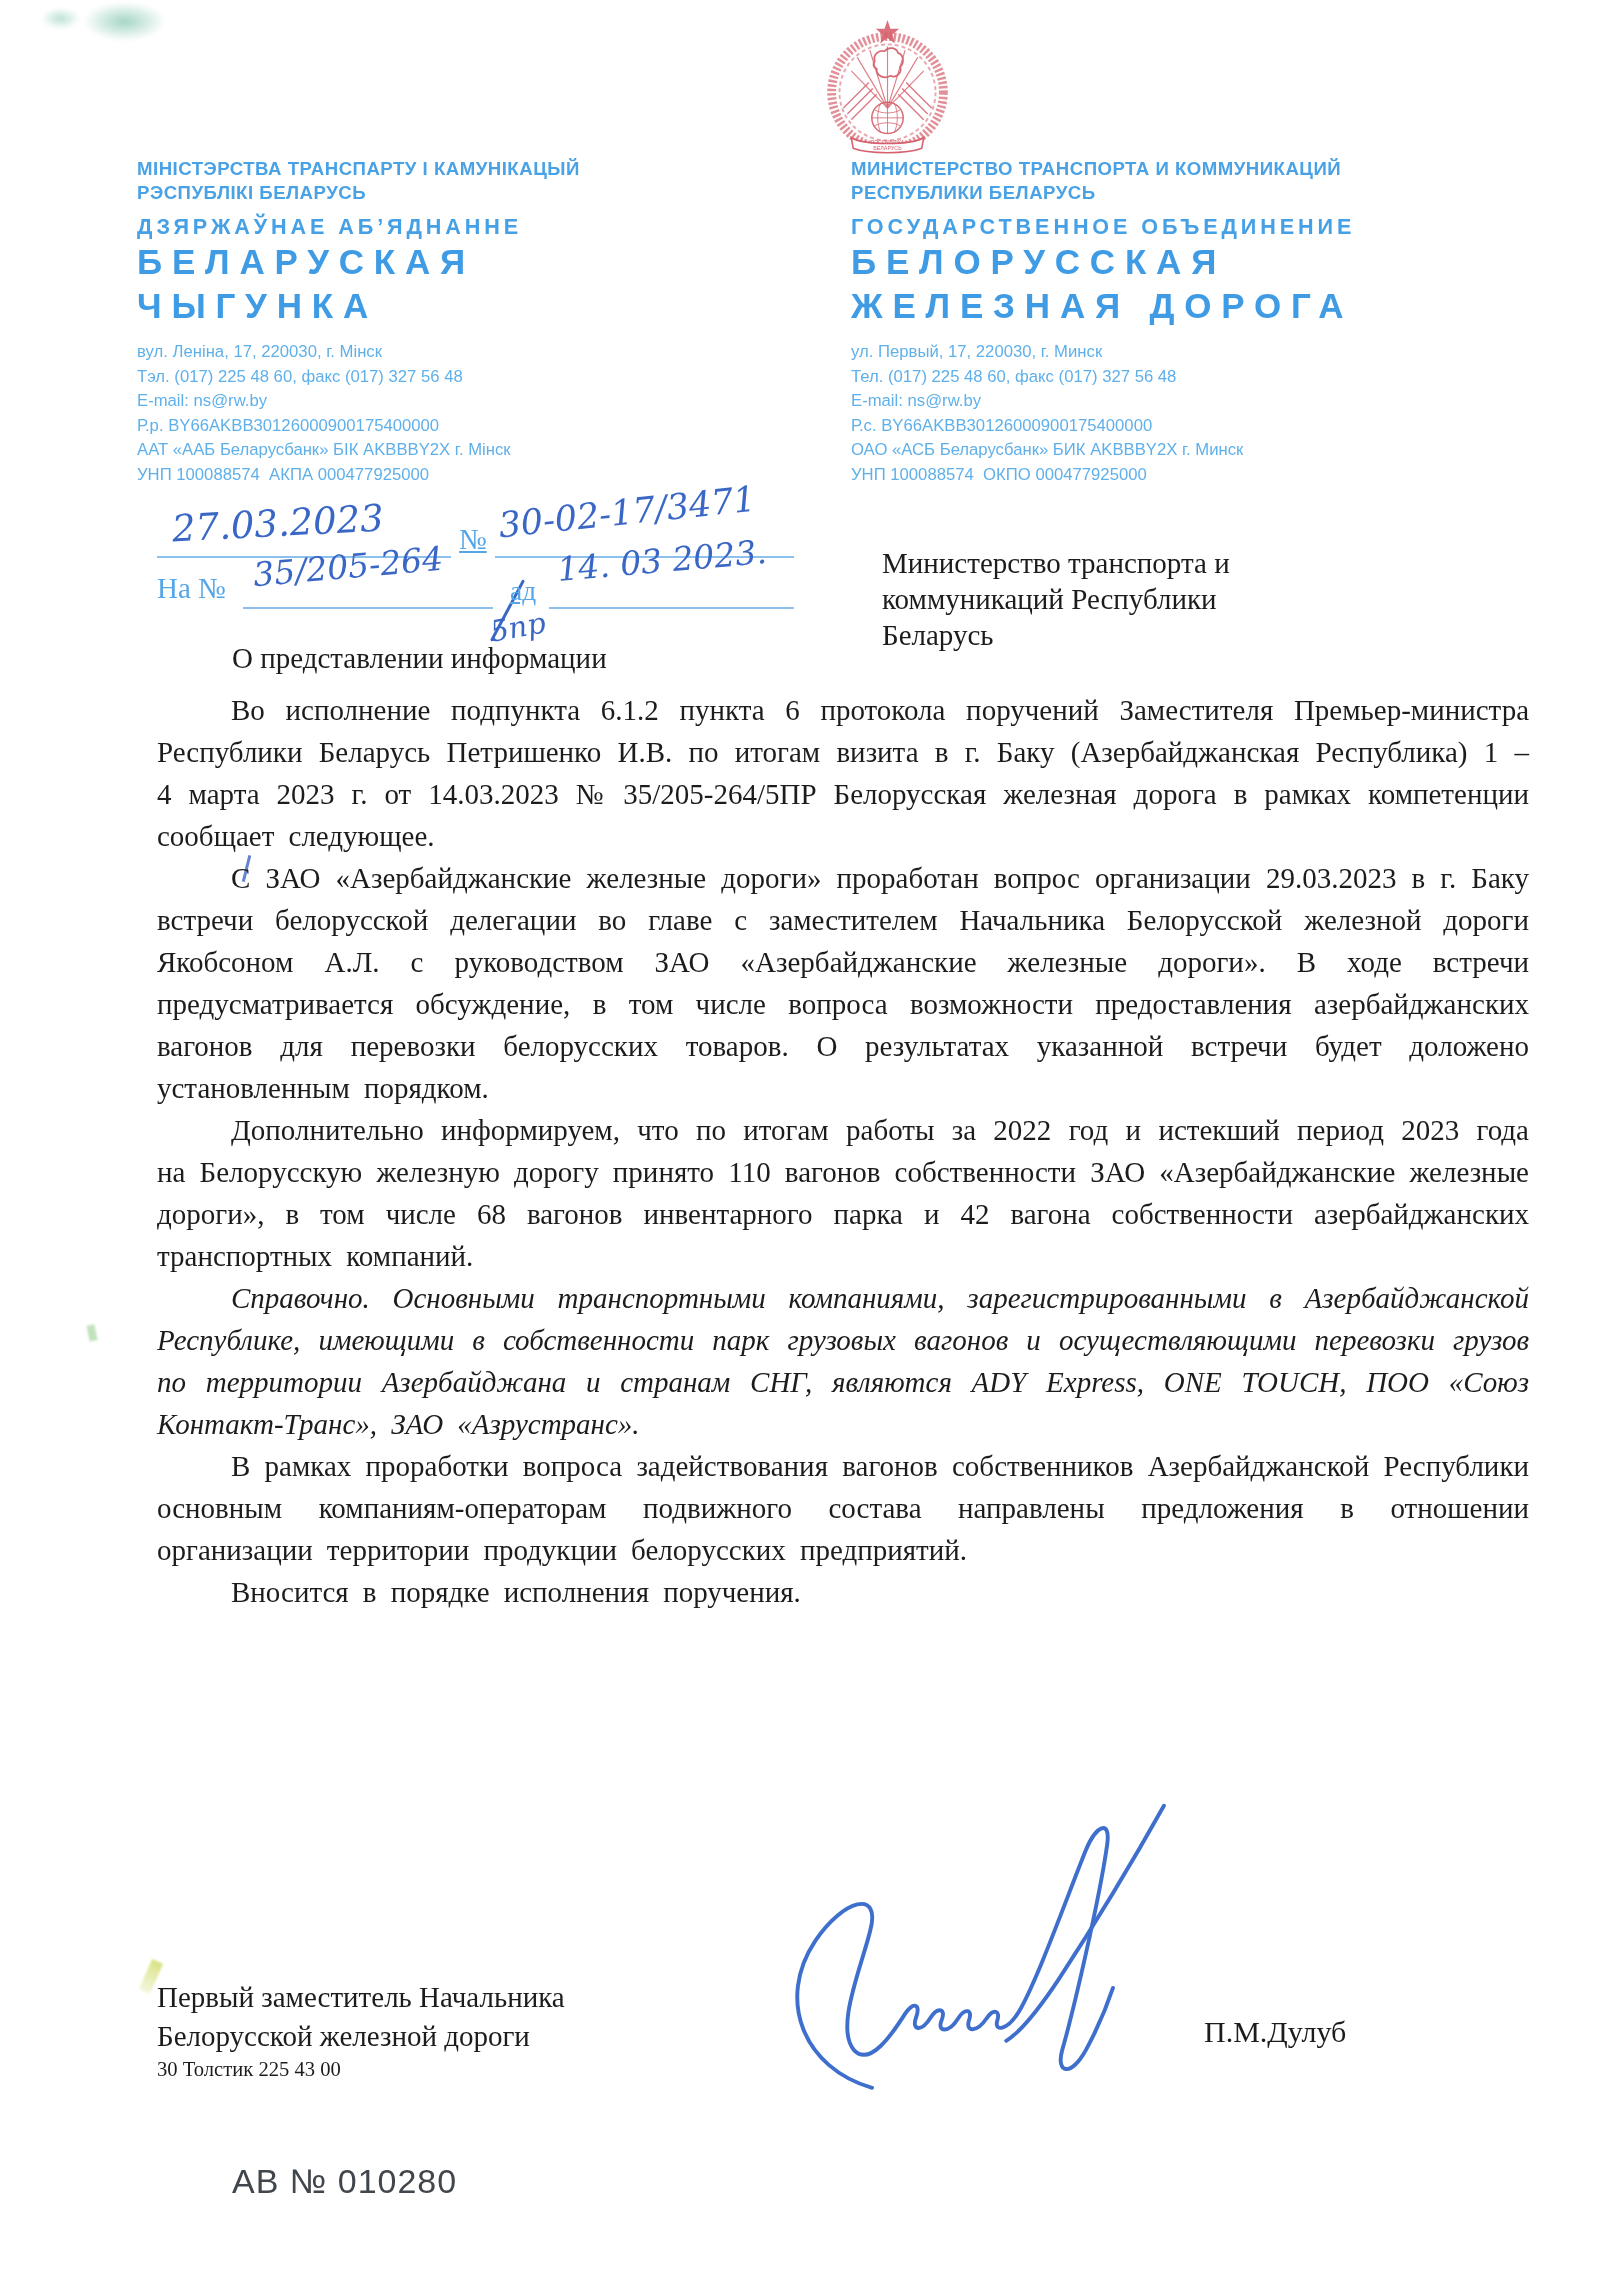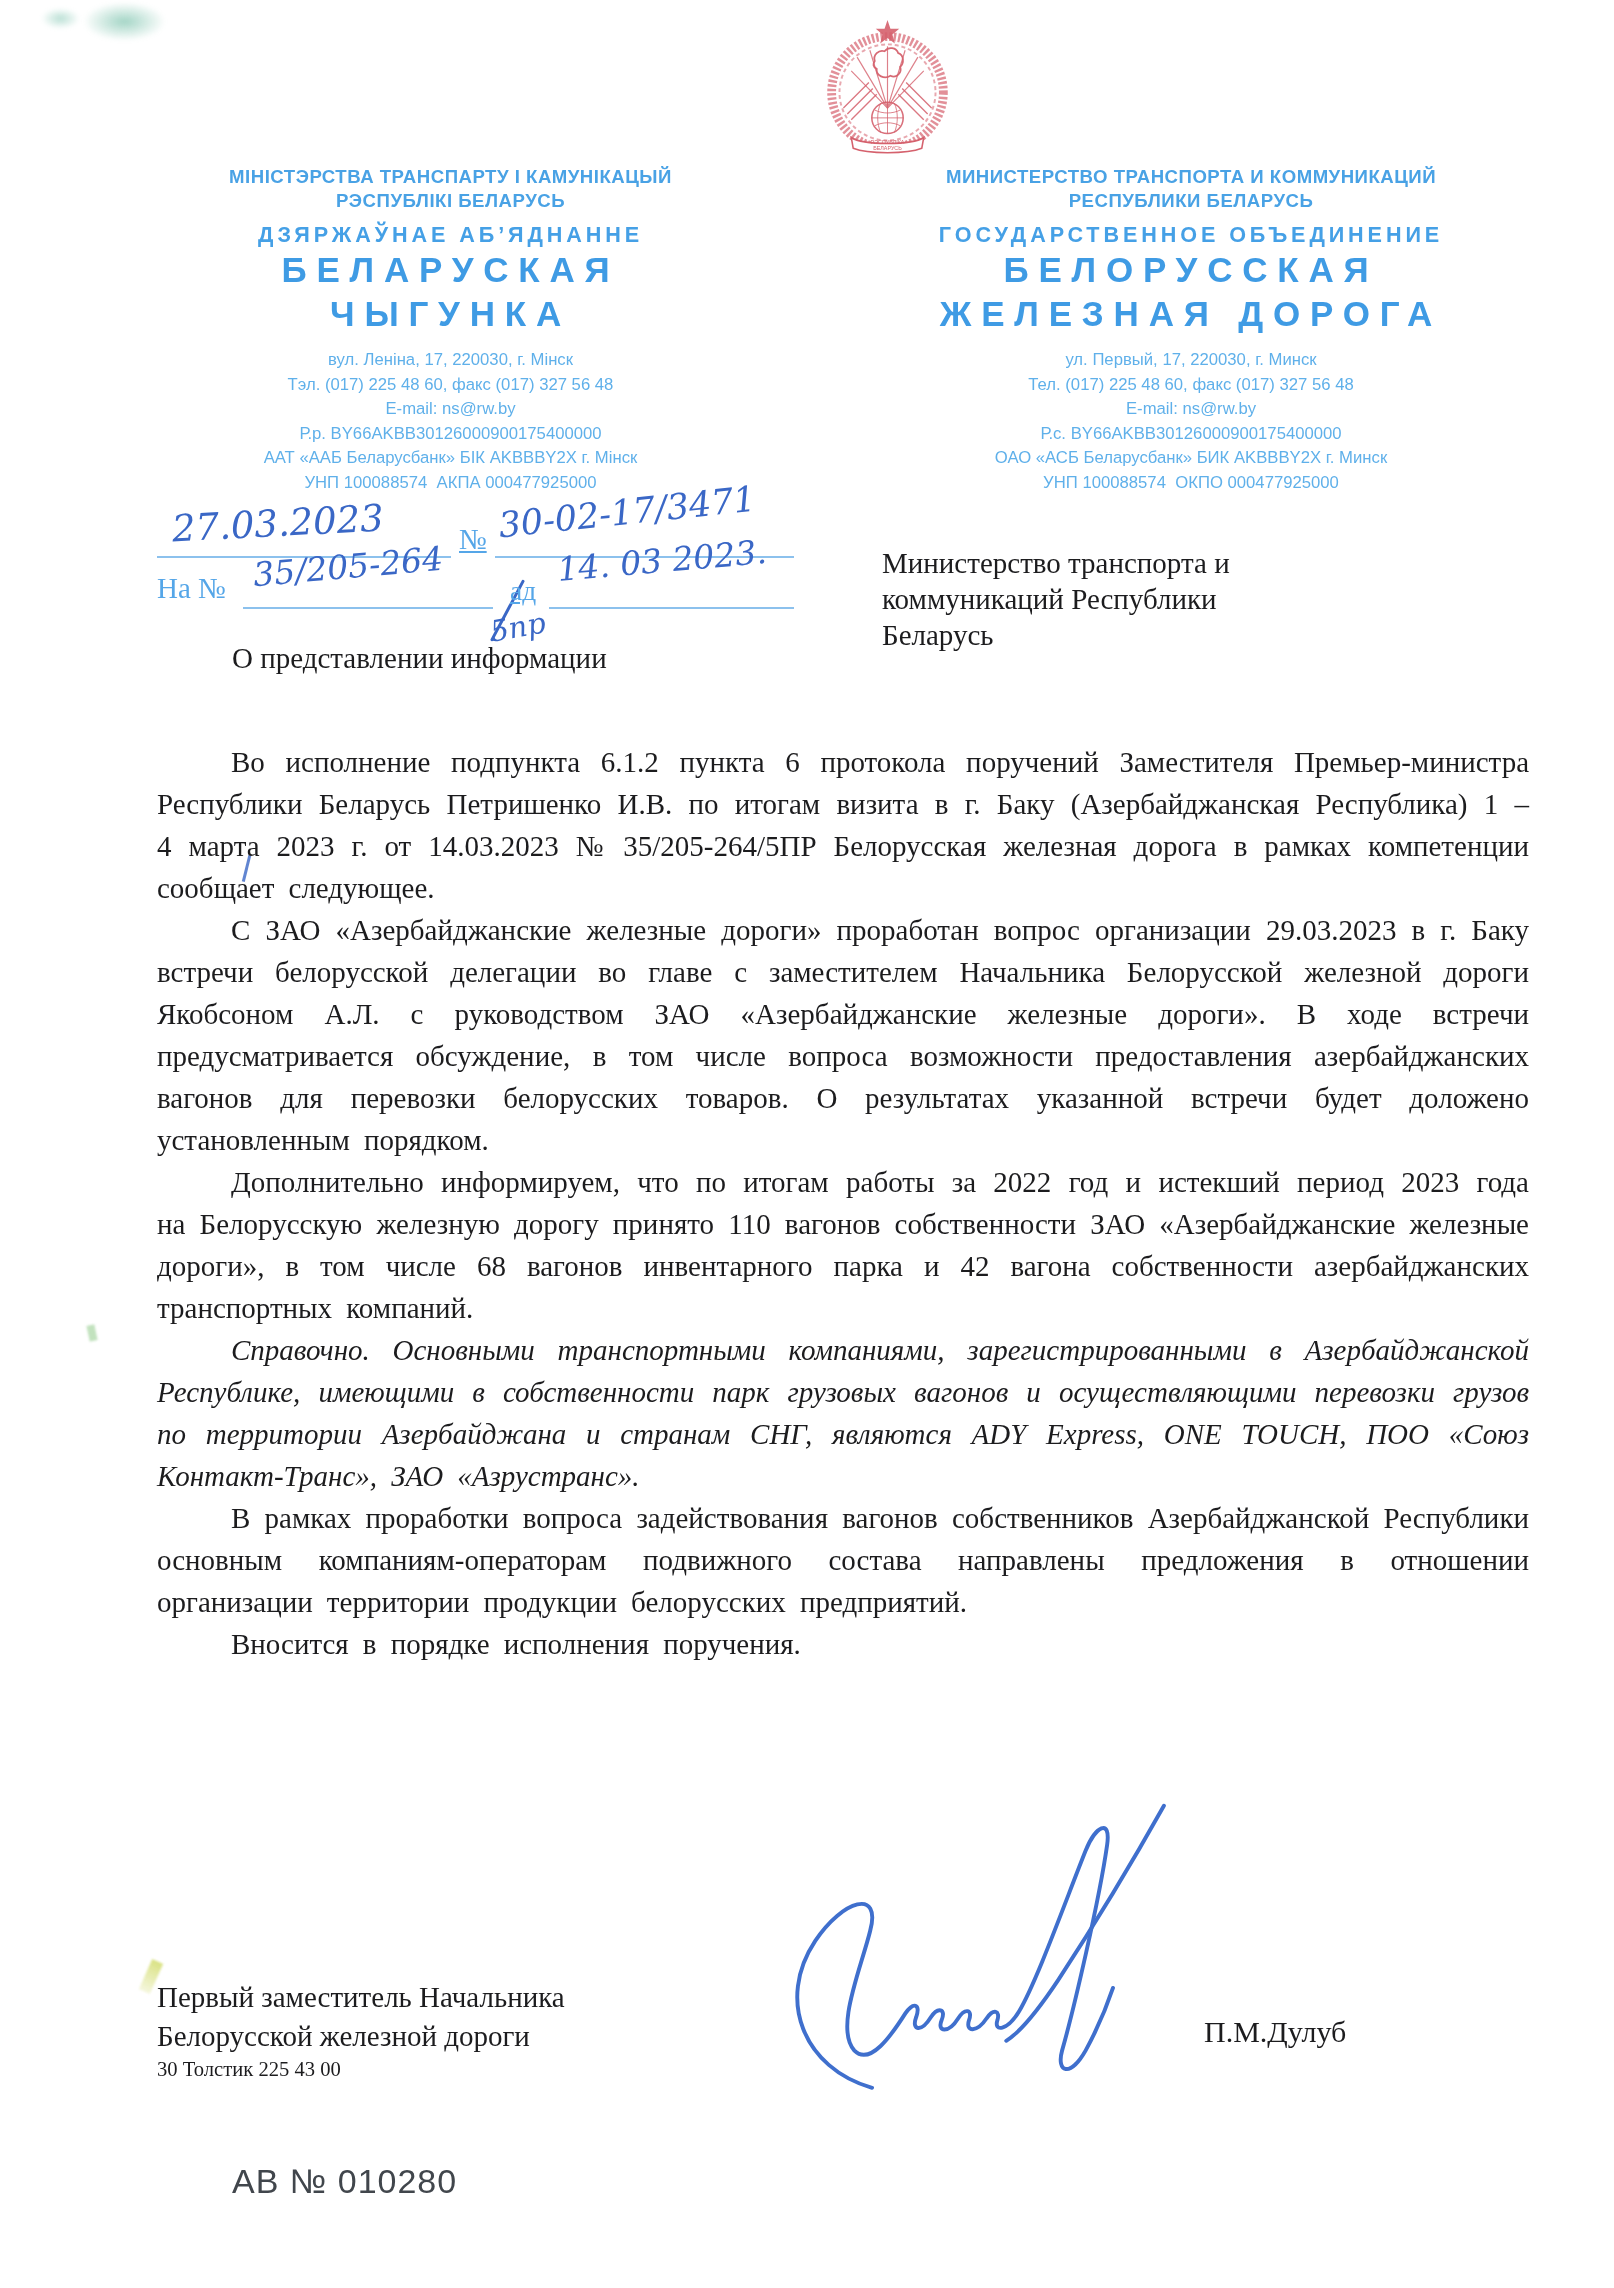--- a/index.html
+++ b/index.html
@@ -1,39 +1,39 @@
 <!DOCTYPE html>
 <html><head>
 <meta charset="utf-8">
 <style>
   html,body{margin:0;padding:0;background:#e8e8e8;}
   #page{position:relative;width:1614px;height:2289px;background:#ffffff;overflow:hidden;
         font-family:"Liberation Serif",serif;color:#1c1c1e;}
 
   
   .emblem{position:absolute;left:814px;top:13.7px;width:147px;height:147px;}
-  .hcol{position:absolute;text-align:center;font-family:"Liberation Sans",sans-serif;margin-top:8px;}
+  .hcol{position:absolute;text-align:left;font-family:"Liberation Sans",sans-serif;}
   .hcol-left{left:137px;top:157px;width:627px;}
   .hcol-right{left:851px;top:157px;width:680px;}
   .min-line{font-size:18.6px;font-weight:bold;color:#49a2e5;letter-spacing:0.5px;line-height:23.5px;}
   .assoc-line{font-size:21.6px;font-weight:bold;color:#45a0e6;letter-spacing:3.9px;margin-top:8.8px;line-height:27.4px;}
   .org-line{font-size:35px;font-weight:bold;color:#3f9be4;letter-spacing:9.8px;line-height:44px;}
   .addr{margin-top:11.8px;font-size:16.7px;color:#5fb0ea;line-height:24.5px;}
 
   
   .hw{position:absolute;font-family:"DejaVu Serif",serif;font-style:italic;color:#3a67c6;white-space:nowrap;}
   .blue-label{position:absolute;font-family:"Liberation Serif",serif;color:#55a6e8;white-space:nowrap;}
   .uline{position:absolute;border-bottom:2px solid #8cc1ed;}
 
   
   .addressee{position:absolute;left:882px;top:545px;width:549px;font-size:29px;line-height:36px;}
   .subject{position:absolute;left:232px;top:642px;font-size:29px;text-align:right;}
 
   
-  .body-text{position:absolute;left:157px;top:741px;width:1372px;font-size:29px;line-height:42px;
+  .body-text{position:absolute;left:157px;top:689px;width:1372px;font-size:29px;line-height:42px;
              text-align:justify;word-spacing:6.9px;}
   .body-text p{margin:0;text-indent:74px;}
   .body-text p.italic{font-style:italic;}
 
   
   .sig-pos{position:absolute;left:157px;top:1978px;font-size:29px;line-height:39px;}
   .sig-exec{position:absolute;left:157px;top:2058px;font-size:20.6px;}
   .sig-name{position:absolute;left:1204px;top:2015px;font-size:30px;}
   .sig-svg{position:absolute;left:725px;top:1794px;width:490px;height:333px;}
 

